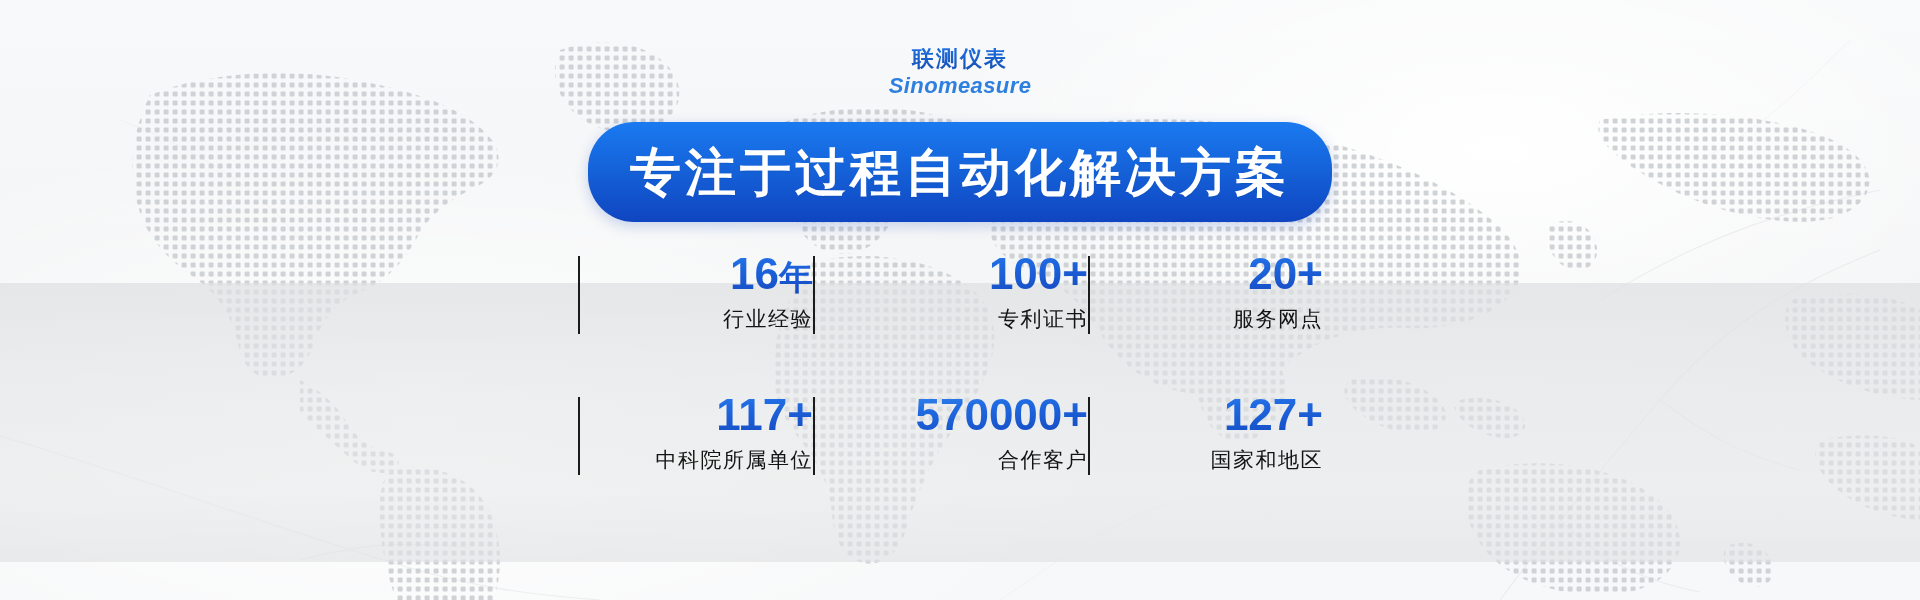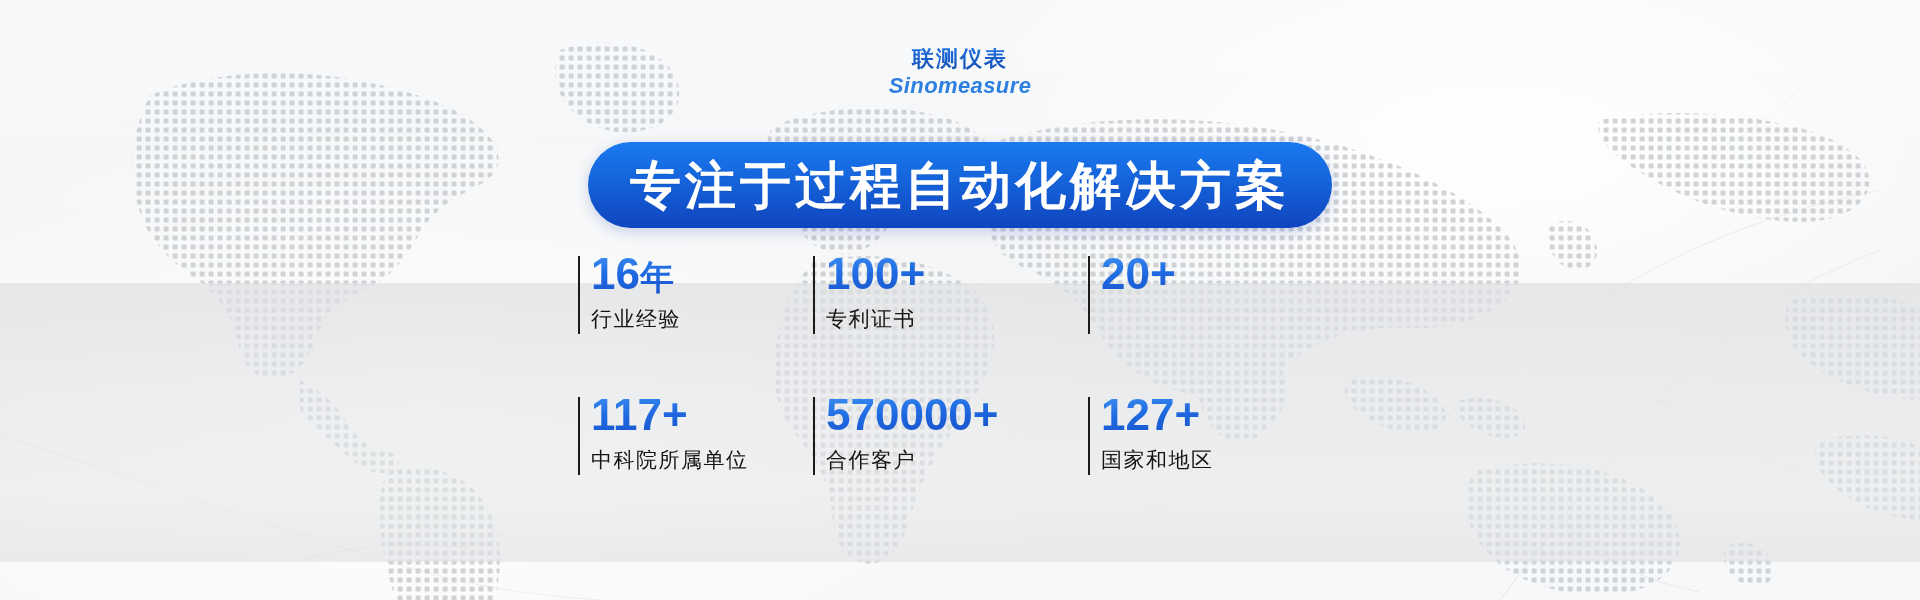--- a/index.html
+++ b/index.html
@@ -73,26 +73,25 @@
     color:#2d7fe0;
   }
 
   
   .pill-wrap{
     position:absolute; left:0; right:0; top:122px;
     display:flex; justify-content:center;
   }
   .pill{
     display:flex; align-items:center; justify-content:center;
-    height:86px;
+    height:100px;
     padding:0 42px;
     border-radius:46px;
     background:linear-gradient(180deg,#1a7af0 0%,#1563da 45%,#0f45c0 100%);
     box-shadow:0 4px 14px rgba(20,70,180,.22);
-    margin-top:20px;
   }
   .pill-text{
     color:#ffffff;
     font-size:51px;
     font-weight:700;
     letter-spacing:4px;
     line-height:1;
     white-space:nowrap;
     text-shadow:0 1px 1px rgba(0,0,0,.08);
   }
@@ -106,20 +105,21 @@
   .stat-row{
     display:flex;
   }
   .stat-row + .stat-row{ margin-top:60px; }
 
   .stat{
     position:relative;
     padding-left:13px;
     width:235px;
     flex:0 0 235px;
+    text-align:right;
   }
   .stat .rule{
     position:absolute; left:0; top:4px;
     width:2px; height:78px;
     background:#1b1b1b;
   }
   .stat-value{
     font-size:44px;
     font-weight:700;
     line-height:1.02;
@@ -269,20 +269,21 @@
         <div class="stat-label">行业经验</div>
       </div>
       <div class="stat w-b">
         <span class="rule"></span>
         <div class="stat-value"><span>100</span><span>+</span></div>
         <div class="stat-label">专利证书</div>
       </div>
       <div class="stat w-c">
         <span class="rule"></span>
         <div class="stat-value"><span>20</span><span>+</span></div>
+        <div class="stat-label">服务网点</div>
       </div>
     </div>
 
     <div class="stat-row">
       <div class="stat w-a">
         <span class="rule"></span>
         <div class="stat-value"><span>117</span><span>+</span></div>
         <div class="stat-label">中科院所属单位</div>
       </div>
       <div class="stat w-b">

